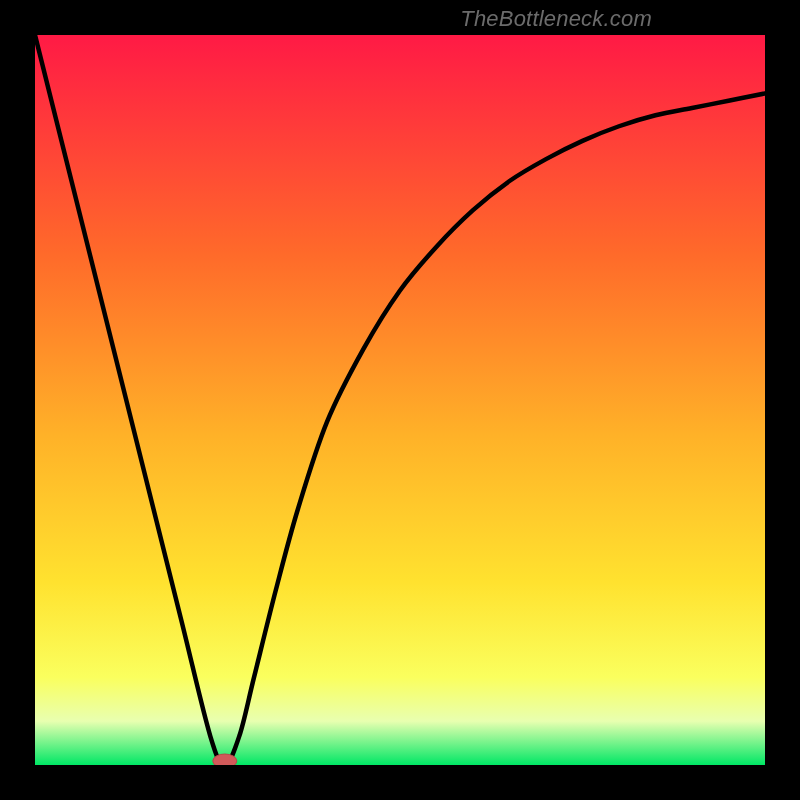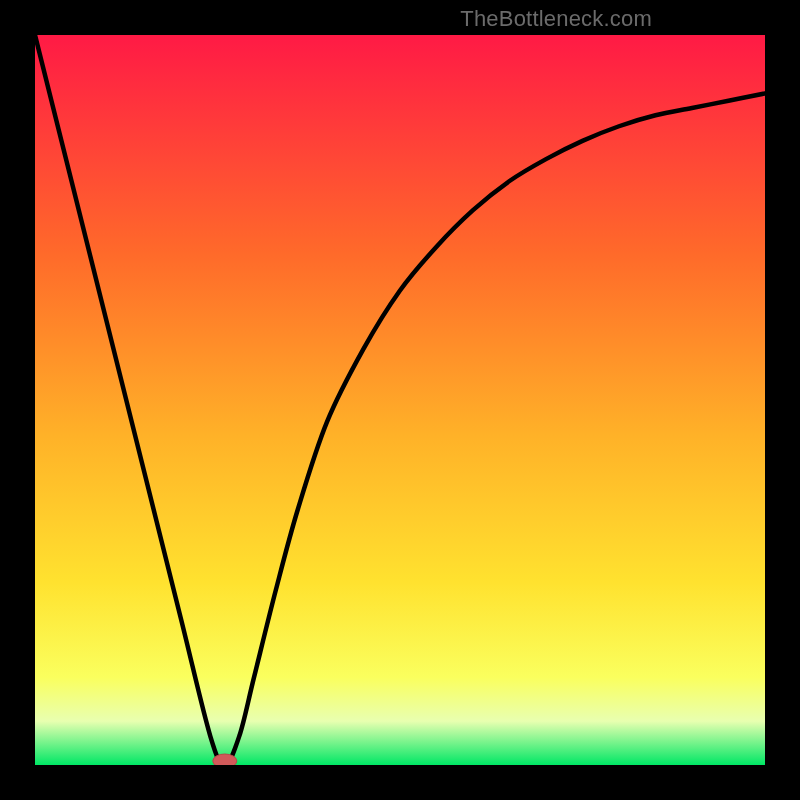--- a/index.html
+++ b/index.html
@@ -9,20 +9,21 @@
     height: 800px;
     overflow: hidden;
     background: #000;
     font-family: Arial, Helvetica, sans-serif;
   }
   .frame {
     position: relative;
     width: 664px;
     height: 800px;
     background: #000;
+    font-style: italic;
   }
   .plot {
     position: absolute;
     left: 35px;
     top: 35px;
     width: 730px;
     height: 730px;
     overflow: hidden;
   }
   .watermark {

